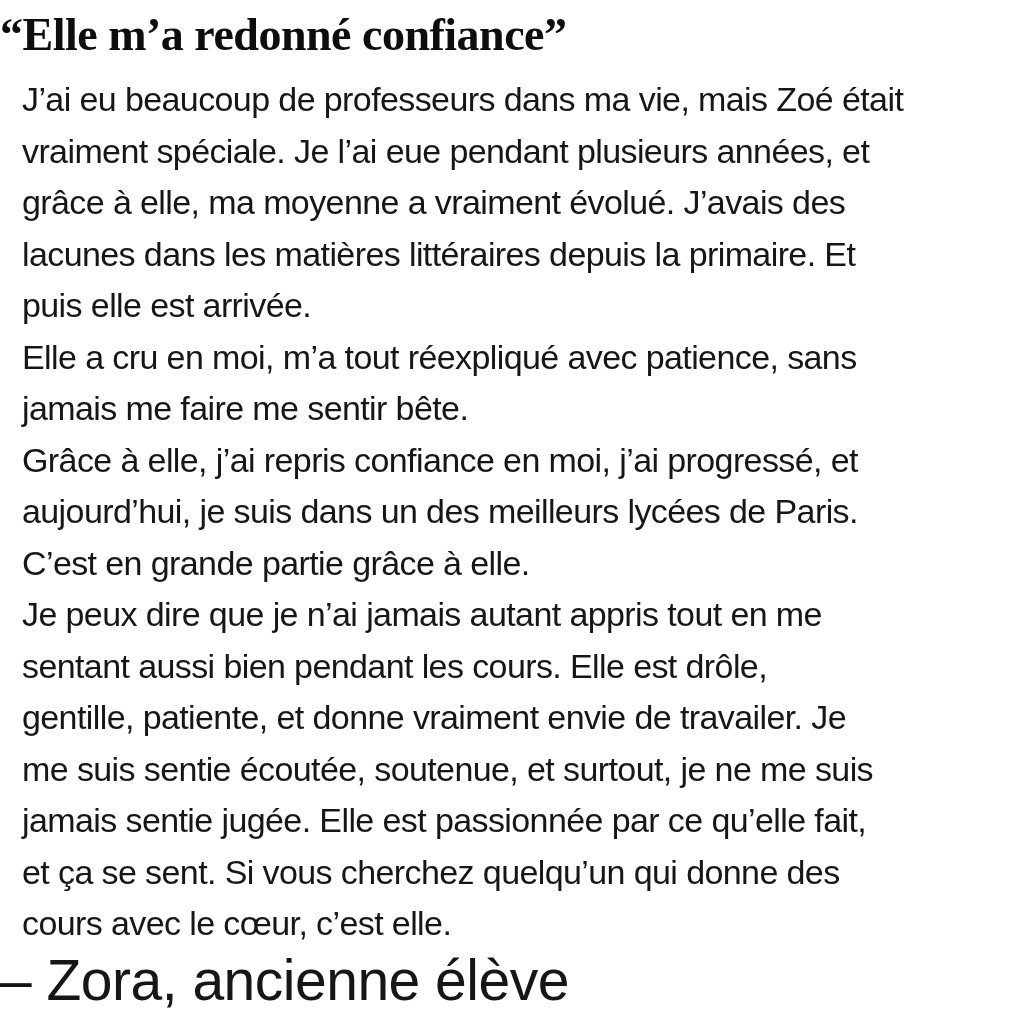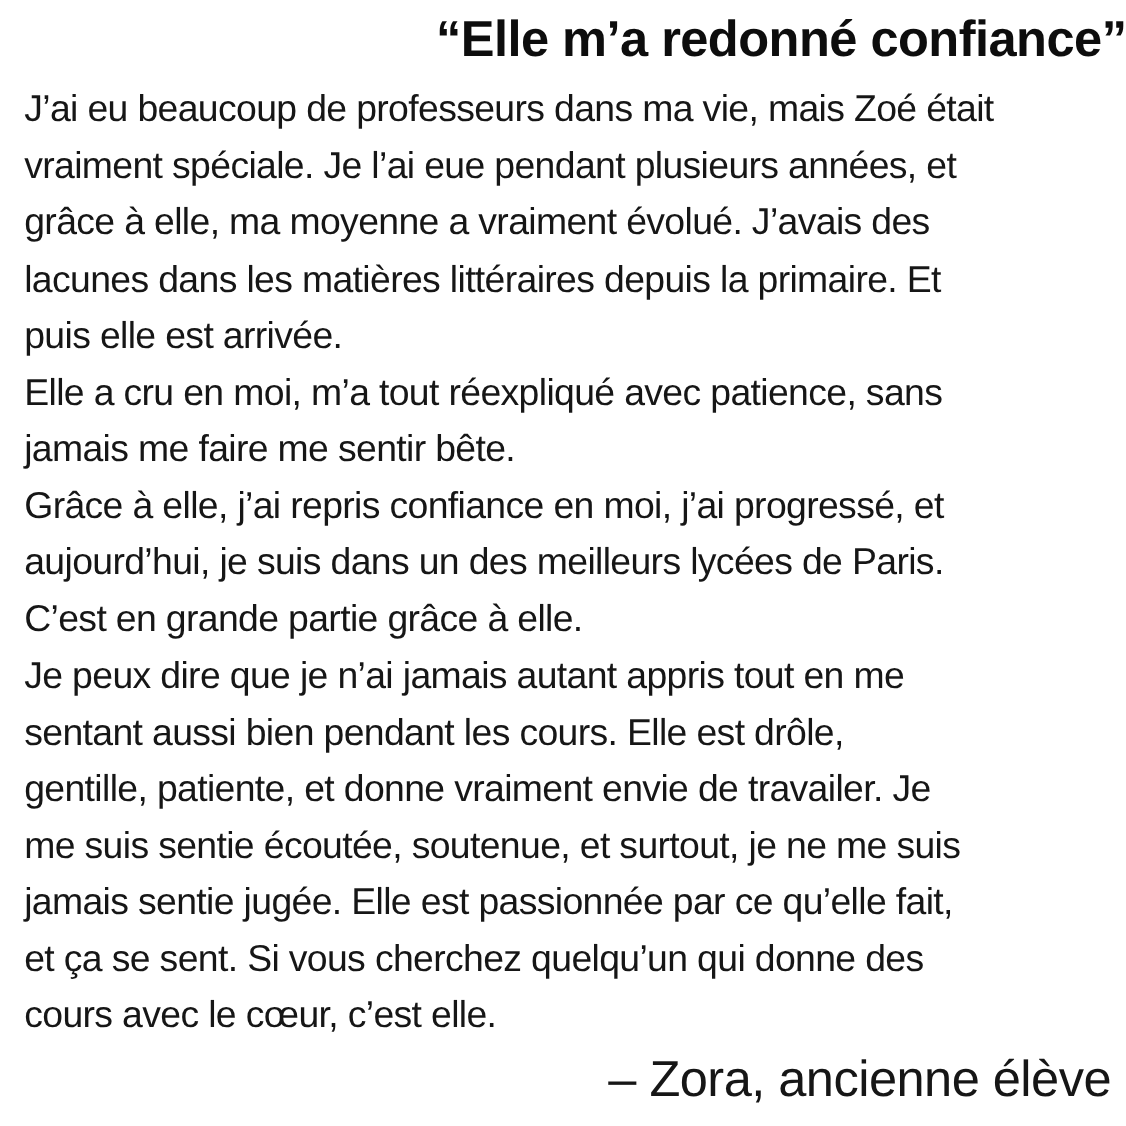--- a/index.html
+++ b/index.html
@@ -11,25 +11,25 @@
     position: relative;
     width: 1024px;
     height: 1024px;
     background: #ffffff;
     color: #111111;
     overflow: hidden;
     box-sizing: border-box;
     padding-top: 4px;
   }
   .title {
-    font-family: Liberation Sans, sans-serif;
+    font-family: Liberation Serif, serif;
     font-weight: 700;
     font-size: 46px;
     line-height: 58px;
-    text-align: right;
+    text-align: left;
     color: #0d0d0d;
     margin: 2px 0 10px 0;
     letter-spacing: -0.5px;
   }
   .quote {
     padding-left: 22px;
     padding-right: 8px;
   }
   .quote p {
     font-family: "Liberation Sans", sans-serif;
@@ -38,24 +38,24 @@
     line-height: 51.5px;
     color: #161616;
     margin: 0;
     white-space: pre; 
     letter-spacing: -0.6px;
   }
   .attribution {
     font-family: "Liberation Sans", sans-serif;
     font-style: normal;
     font-weight: 400;
-    font-size: 46px;
+    font-size: 57px;
     line-height: 56px;
     color: #161616;
-    text-align: right;
+    text-align: left;
     padding-right: 14px;
     margin-top: 2px;
     letter-spacing: -0.5px;
   }
 </style>
 </head>
 <body>
 
 <div class="page">
 

